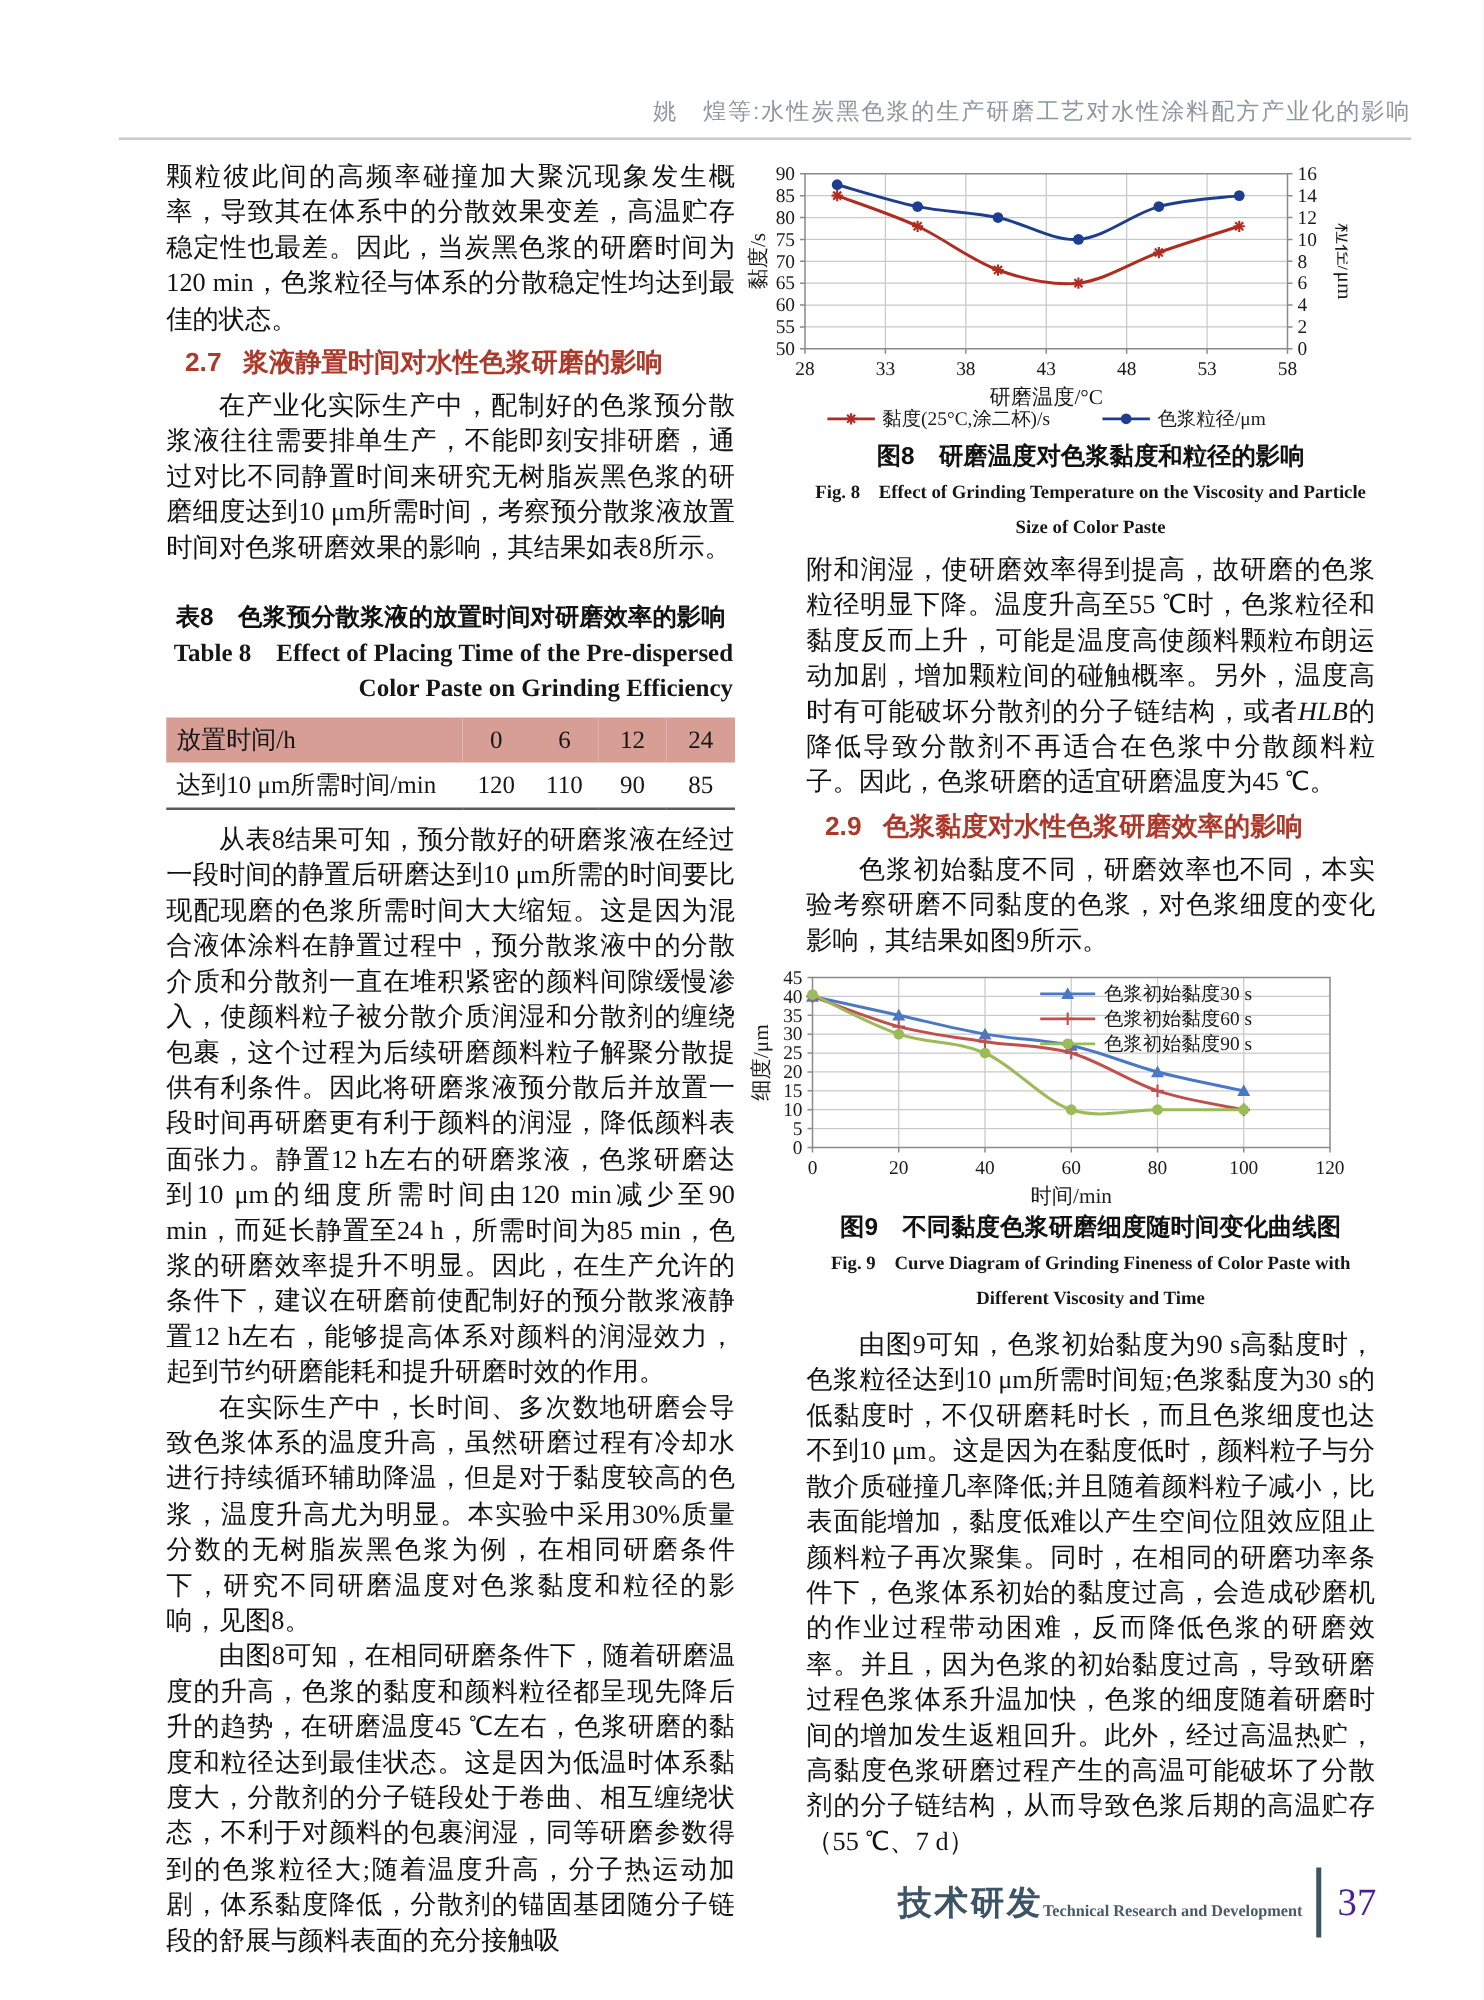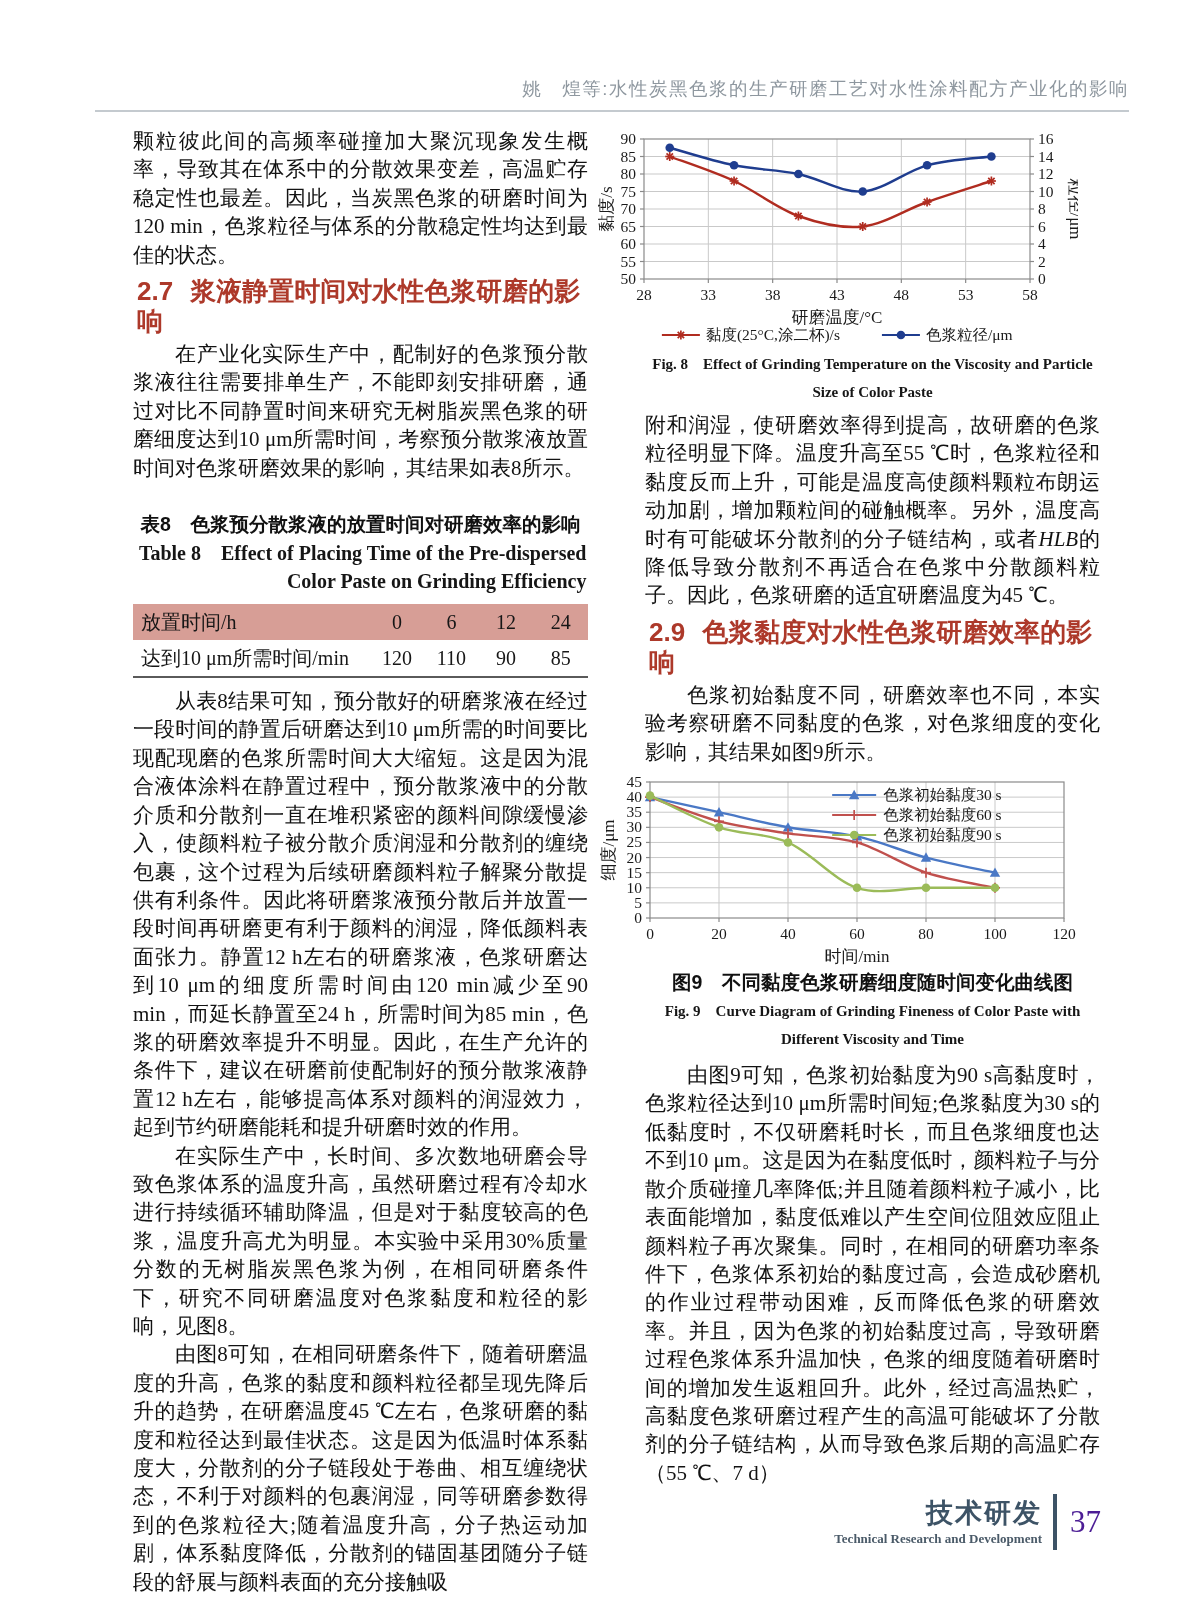--- a/index.html
+++ b/index.html
@@ -9,22 +9,22 @@
   .header{position:absolute;left:95px;right:58px;top:76px;}
   .header-text{text-align:right;font-family:"Liberation Sans",sans-serif;
                font-size:18.5px;color:#8e979f;letter-spacing:1.5px;}
   .header-rule{margin-top:9px;border-top:2px solid #c4cacf;height:0;}
   
   .columns{position:absolute;top:127px;left:133px;width:967px;display:flex;gap:57px;}
   .col{width:455px;}
   p.body{margin:0;font-size:21px;line-height:28.4px;text-align:justify;
          text-indent:2em;color:#121212;}
   p.noindent{text-indent:0;}
-  h3.sec{margin:7px 0 4px 4px;font-family:"Liberation Sans",sans-serif;
-         font-size:26px;font-weight:bold;color:#ad392a;line-height:30px;}
+  h3.sec{margin:7px 0 4px 15px;font-family:"Liberation Sans",sans-serif;
+         font-size:21px;font-weight:bold;color:#ad392a;line-height:30px;}
   h3.sec .sec-num{margin-right:17px;}
   
   .tbl-title-zh{margin-top:28px;text-align:center;font-family:"Liberation Sans",sans-serif;
                 font-weight:bold;font-size:19.5px;color:#111;line-height:28px;}
   .tbl-title-en{text-align:right;font-weight:bold;font-size:20px;line-height:28px;
                 margin:1px auto 0;max-width:452px;}
   table.tbl8{width:100%;border-collapse:collapse;margin-top:9px;
              border-bottom:2px solid #5a5a5a;font-size:20px;}
   table.tbl8 td{padding:4px 2px;line-height:28px;}
   table.tbl8 tr.head td{background:#d79e96;}
@@ -35,21 +35,21 @@
           font-size:19.5px;color:#111;margin-top:2px;line-height:28px;}
   .cap-en{text-align:center;font-weight:bold;font-size:15px;line-height:28px;
           margin:1px auto 5px;max-width:452px;}
   
   .chart{width:480px;}
   .chart-fig8{margin:4px 0 0 -47px;}
   .chart-fig9{margin:8px 0 0 -45px;}
   .chart svg{display:block;}
   
   .footer{position:absolute;right:86px;bottom:50px;display:flex;align-items:center;}
-  .f-labels{display:flex;flex-direction:column;align-items:flex-end;margin-right:11px;justify-content:center;}
+  .f-labels{display:flex;align-items:flex-end;margin-right:11px;justify-content:center;}
   .f-zh{font-family:"Liberation Sans",sans-serif;font-weight:bold;font-size:27px;
         color:#3d5366;letter-spacing:2px;line-height:30px;}
   .f-en{font-size:13px;color:#4a5a68;font-weight:bold;margin-top:3px;}
   .f-bar{width:4px;height:56px;background:#3d5366;margin-right:13px;}
   .f-page{font-size:31px;color:#4c1d95;line-height:56px;}
   i.hlb{font-style:italic;}
 </style>
 </head>
 <body>
 
@@ -204,20 +204,21 @@
             <line x1="78.38999999999999" y1="204" x2="87.38999999999999" y2="204" stroke="#b02c20" stroke-width="1.7"></line>
             <line x1="82.88999999999999" y1="199.5" x2="82.88999999999999" y2="208.5" stroke="#b02c20" stroke-width="1.7"></line>
             <line x1="79.68999999999998" y1="200.8" x2="86.08999999999999" y2="207.2" stroke="#b02c20" stroke-width="1.7"></line>
             <line x1="79.68999999999998" y1="207.2" x2="86.08999999999999" y2="200.8" stroke="#b02c20" stroke-width="1.7"></line>
             <text x="107.88999999999999" y="209" font-size="15.5" fill="#1a1a1a">黏度(25°C,涂二杯)/s</text>
             <line x1="283.93" y1="204" x2="321.93" y2="204" stroke="#1f3d8f" stroke-width="2.2"></line>
             <circle cx="302.93" cy="204" r="4.3" fill="#1f3d8f"></circle>
             <text x="327.93" y="209" font-size="15.5" fill="#1a1a1a">色浆粒径/μm</text>
           </svg>
         </div>
+      <div class="cap-zh">图8　研磨温度对色浆黏度和粒径的影响</div>
       <div class="cap-en">Fig. 8　Effect of Grinding Temperature on the Viscosity and Particle Size of Color Paste</div>
 
       <p class="body noindent"><span>附和润湿，使研磨效率得到提高，故研磨的色浆粒径明显下降。温度升高至55 ℃时，色浆粒径和黏度反而上升，可能是温度高使颜料颗粒布朗运动加剧，增加颗粒间的碰触概率。另外，温度高时有可能破坏分散剂的分子链结构，或者</span><i class="hlb">HLB</i><span>的降低导致分散剂不再适合在色浆中分散颜料粒子。因此，色浆研磨的适宜研磨温度为45 ℃。</span></p>
 
       <h3 class="sec"><span class="sec-num">2.9</span><span>色浆黏度对水性色浆研磨效率的影响</span></h3>
 
       <p class="body">色浆初始黏度不同，研磨效率也不同，本实验考察研磨不同黏度的色浆，对色浆细度的变化影响，其结果如图9所示。</p>
 
       <div class="chart chart-fig9" id="chart-fig9">
           <svg viewBox="0 0 480 192" width="480" height="192" font-family="&quot;Liberation Serif&quot;, serif">

